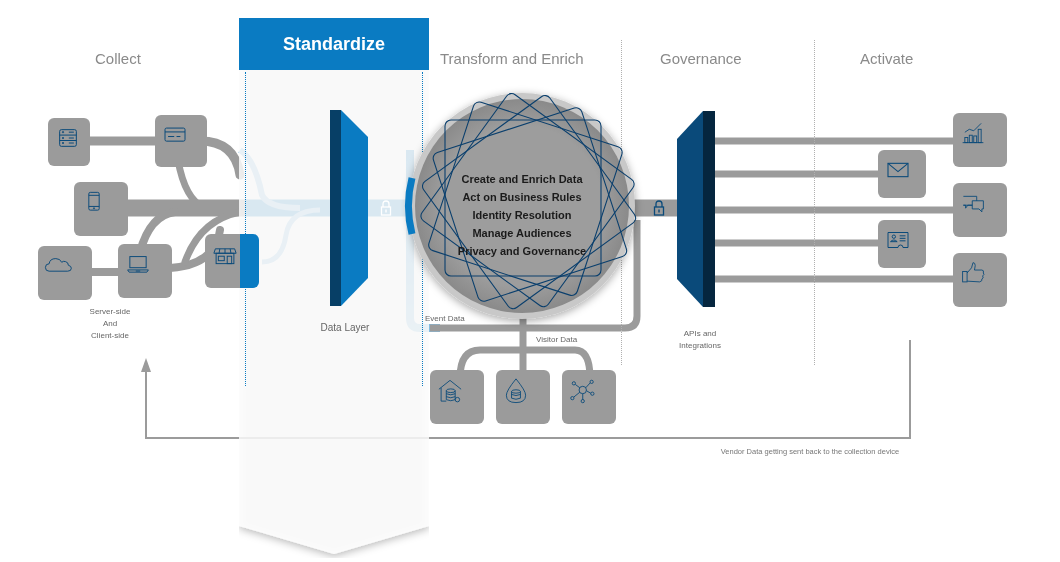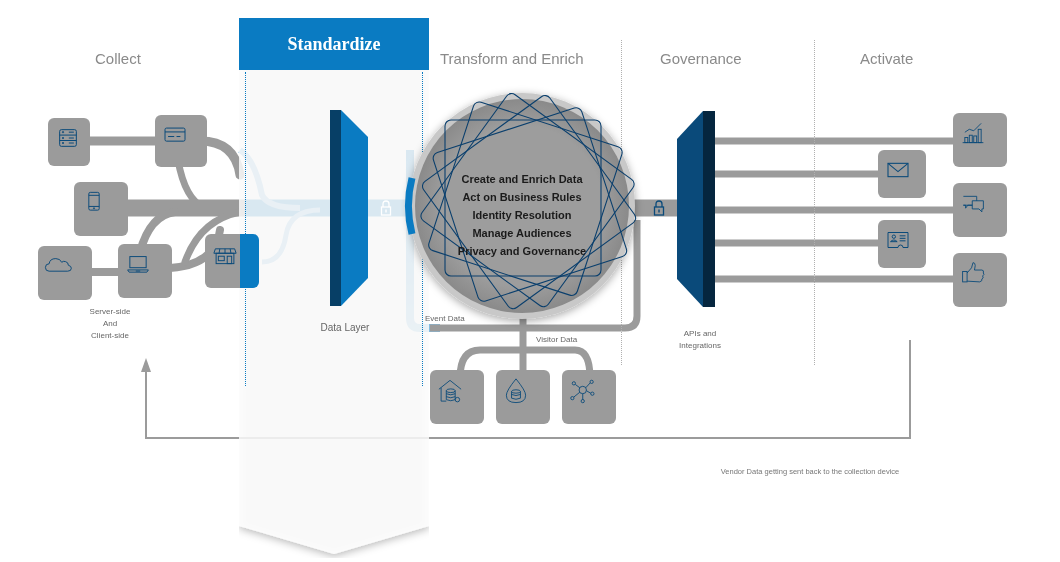--- a/index.html
+++ b/index.html
@@ -1,19 +1,19 @@
 <!DOCTYPE html>
 <html><head>
 <meta charset="utf-8">
 <style>
   html,body{margin:0;padding:0;background:#fff;}
   body{width:1060px;height:562px;position:relative;overflow:hidden;font-family:"Liberation Sans","DejaVu Sans",sans-serif;}
   .abs{position:absolute;}
   .stage-label{position:absolute;top:50px;font-size:15px;color:#8a8a8a;text-align:left;}
-  .std-col{position:absolute;left:239px;top:18px;width:190px;height:540px;font-family:Liberation Serif, serif;}
+  .std-col{position:absolute;left:239px;top:18px;width:190px;height:540px;}
   .std-head{position:absolute;left:0;top:0;width:190px;height:52px;background:#0a7bc2;color:#fff;font-weight:bold;font-size:18px;display:flex;align-items:center;justify-content:center;}
   .vdot{position:absolute;border-left:1px dotted #0a7bc2;}
   .gdot{position:absolute;border-left:1px dotted #b0b0b0;}
   .tile{position:absolute;width:40px;height:40px;background:#9b9b9b;border-radius:6px;}
   .tile svg{position:absolute;left:0;top:0;width:40px;height:40px;}
   .small{position:absolute;font-size:8px;color:#666;text-align:center;line-height:12px;}
   .circ-text{position:absolute;left:440px;top:154px;width:164px;text-align:center;font-weight:bold;font-size:11px;color:#1b1b1b;line-height:18px;margin-top:16px;}
 </style>
 </head>
 <body>
@@ -291,13 +291,13 @@
 </div>
 <div class="tile" style="left:953px;top:253px;width:54px;height:54px">
   <svg viewBox="0 0 54 54">
       <g fill="none" stroke="#0a4a7a" stroke-width="1.2">
         <rect x="13" y="25" width="6" height="14"></rect>
         <path d="M19,27 L25,20 L27,13 Q30,13 30,17 L29,23 L39,23 Q42,23 41,27 Q43,29 40,31 Q42,34 39,35 Q40,38 36,39 L19,38"></path>
       </g>
     </svg>
 </div>
 
-<div class="small" style="left:690px;top:466px;width:240px;font-size:7.5px;color:#777">Vendor Data getting sent back to the collection device</div>
+<div class="small" style="left:690px;top:446px;width:240px;font-size:7.5px;color:#777">Vendor Data getting sent back to the collection device</div>
 
 </body></html>

